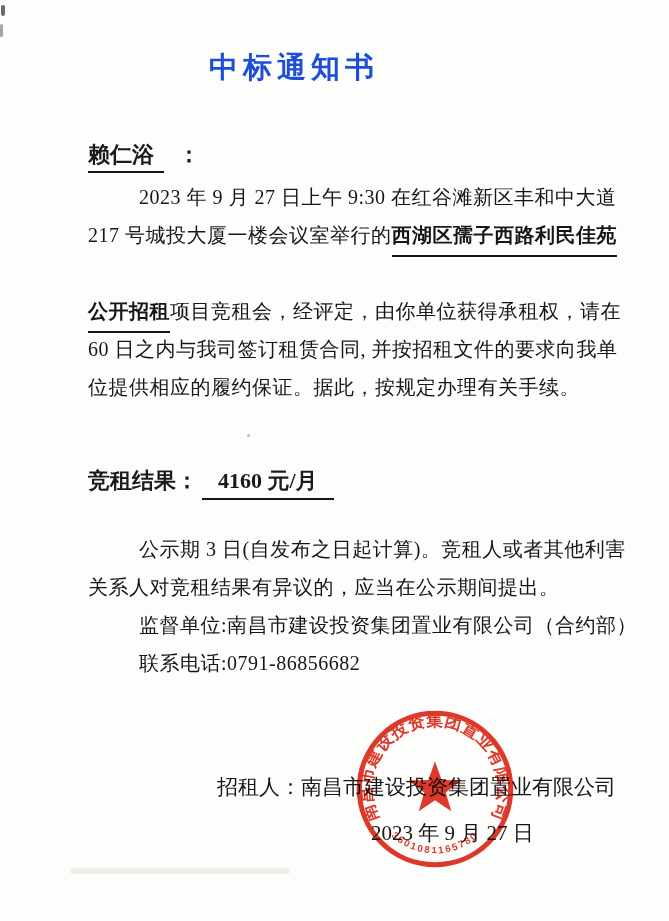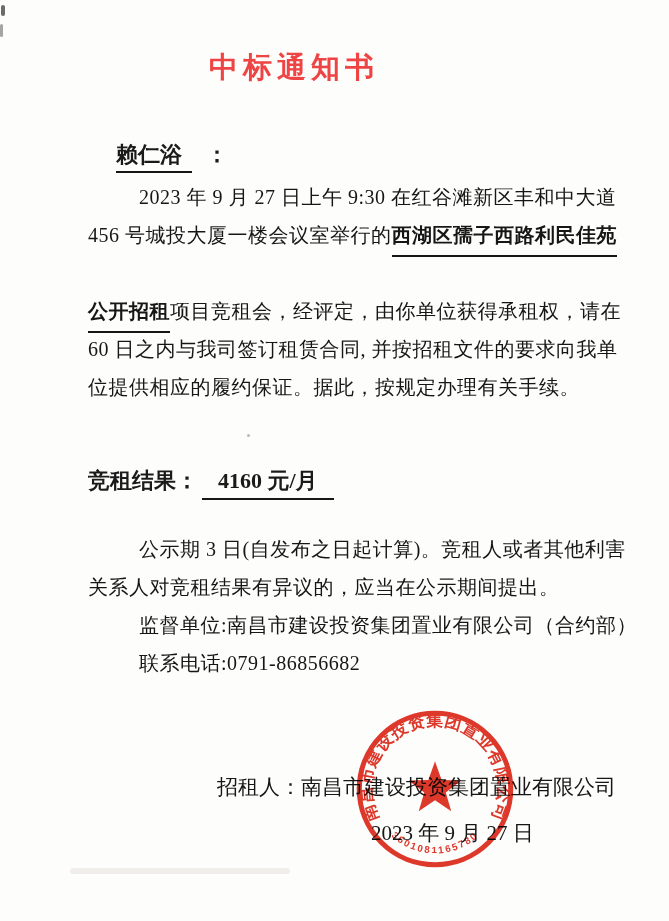--- a/index.html
+++ b/index.html
@@ -14,31 +14,30 @@
     background:#fdfdfc;
     overflow:hidden;
     color:#1a1a1a;
   }
   .abs{position:absolute;white-space:nowrap;}
   .doc-title{
     top:48px;left:0;width:588px;
     text-align:center;
     font-size:29px;font-weight:bold;
     letter-spacing:5px;
-    color:#ef4444;
+    color:#1d4ed8;
   }
   .addressee{
     top:140px;left:88px;
     font-size:22px;font-weight:bold;
   }
   .addressee .name{
     border-bottom:2px solid #161616;
     padding:0 10px 1px 0;
     display:inline-block;
-    margin-left:28px;
   }
   .addressee .colon{margin-left:14px;}
   .bline{
     font-size:20px;
     left:88px;
     letter-spacing:0.5px;
     color:#161616;
   }
   .bline.indent{left:139px;font-family:Liberation Serif, serif;}
   .ub{
@@ -83,21 +82,21 @@
   <div class="abs doc-title">中标通知书</div>
 
   <div class="abs addressee">
     <span class="name">赖仁浴</span><span class="colon">：</span>
   </div>
 
   <div class="abs bline indent" style="top:184px">
     <span>2023 年 9 月 27 日上午 9:30 在红谷滩新区丰和中大道</span>
   </div>
   <div class="abs bline" style="top:222px">
-    <span>456 号城投大厦一楼会议室举行的</span><span class="ub">西湖区孺子西路利民佳苑</span>
+    <span>217 号城投大厦一楼会议室举行的</span><span class="ub">西湖区孺子西路利民佳苑</span>
   </div>
   <div class="abs bline" style="top:298px">
     <span class="ub">公开招租</span><span>项目竞租会，经评定，由你单位获得承租权，请在</span>
   </div>
   <div class="abs bline" style="top:336px">
     <span>60 日之内与我司签订租赁合同, 并按招租文件的要求向我单</span>
   </div>
   <div class="abs bline" style="top:374px">
     <span>位提供相应的履约保证。据此，按规定办理有关手续。</span>
   </div>

